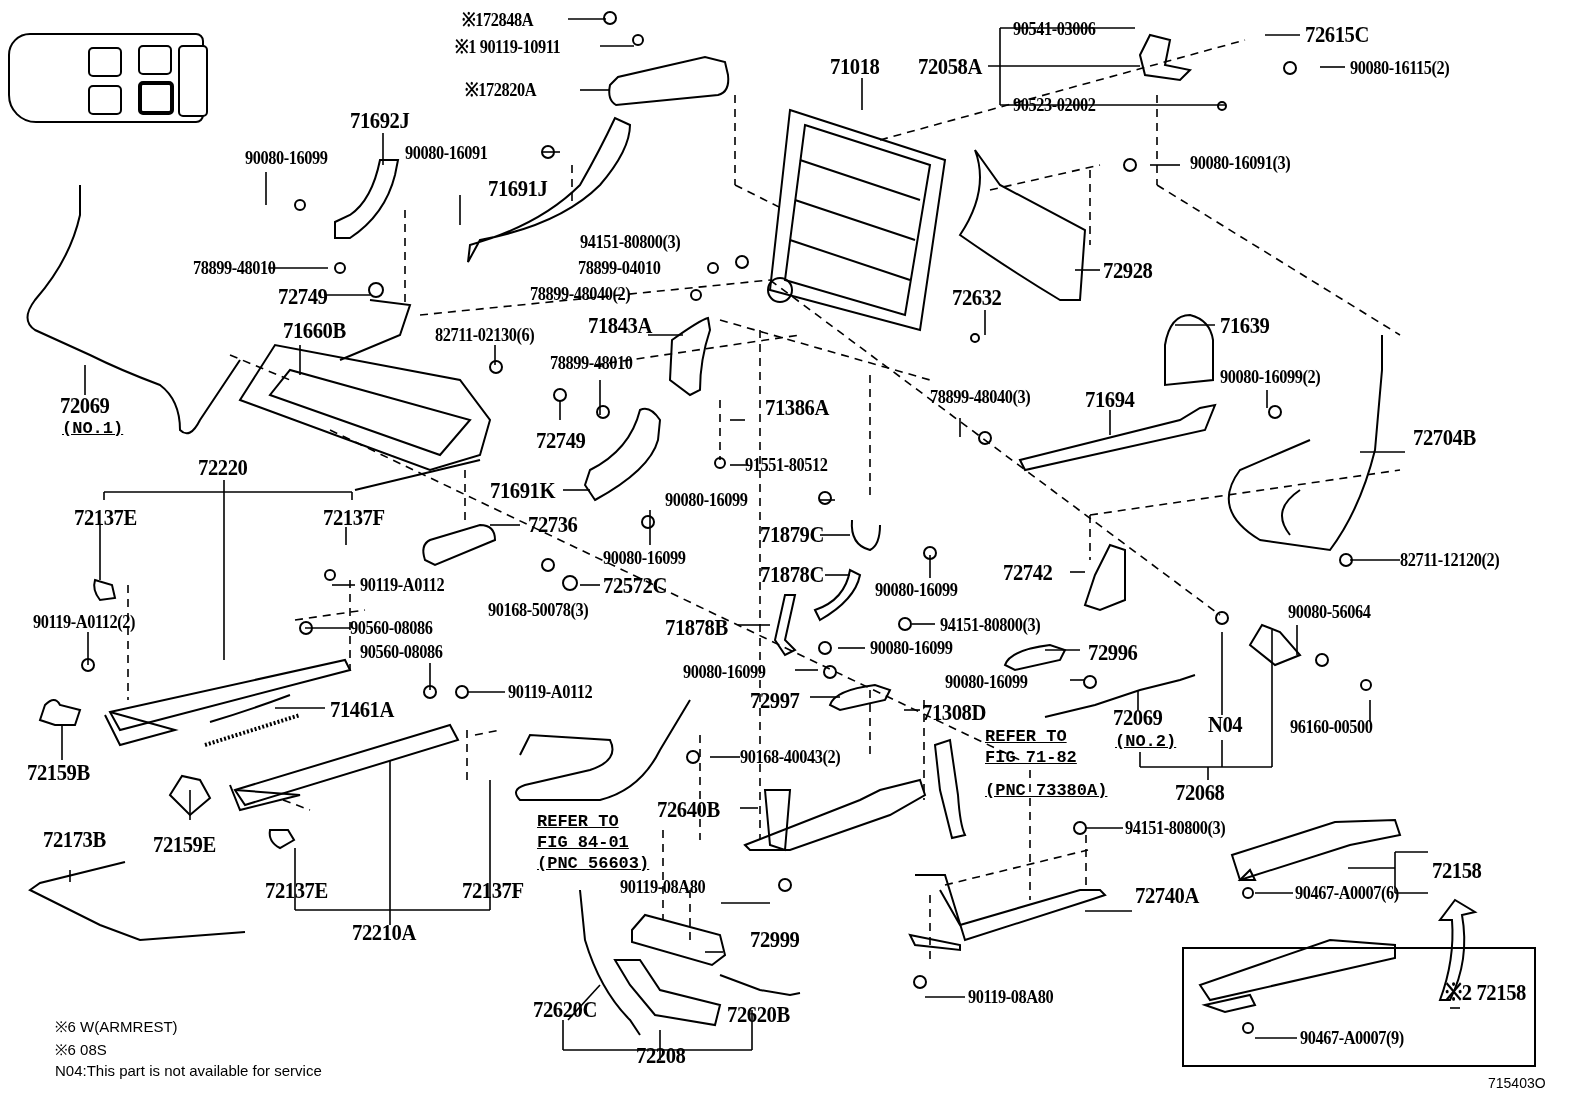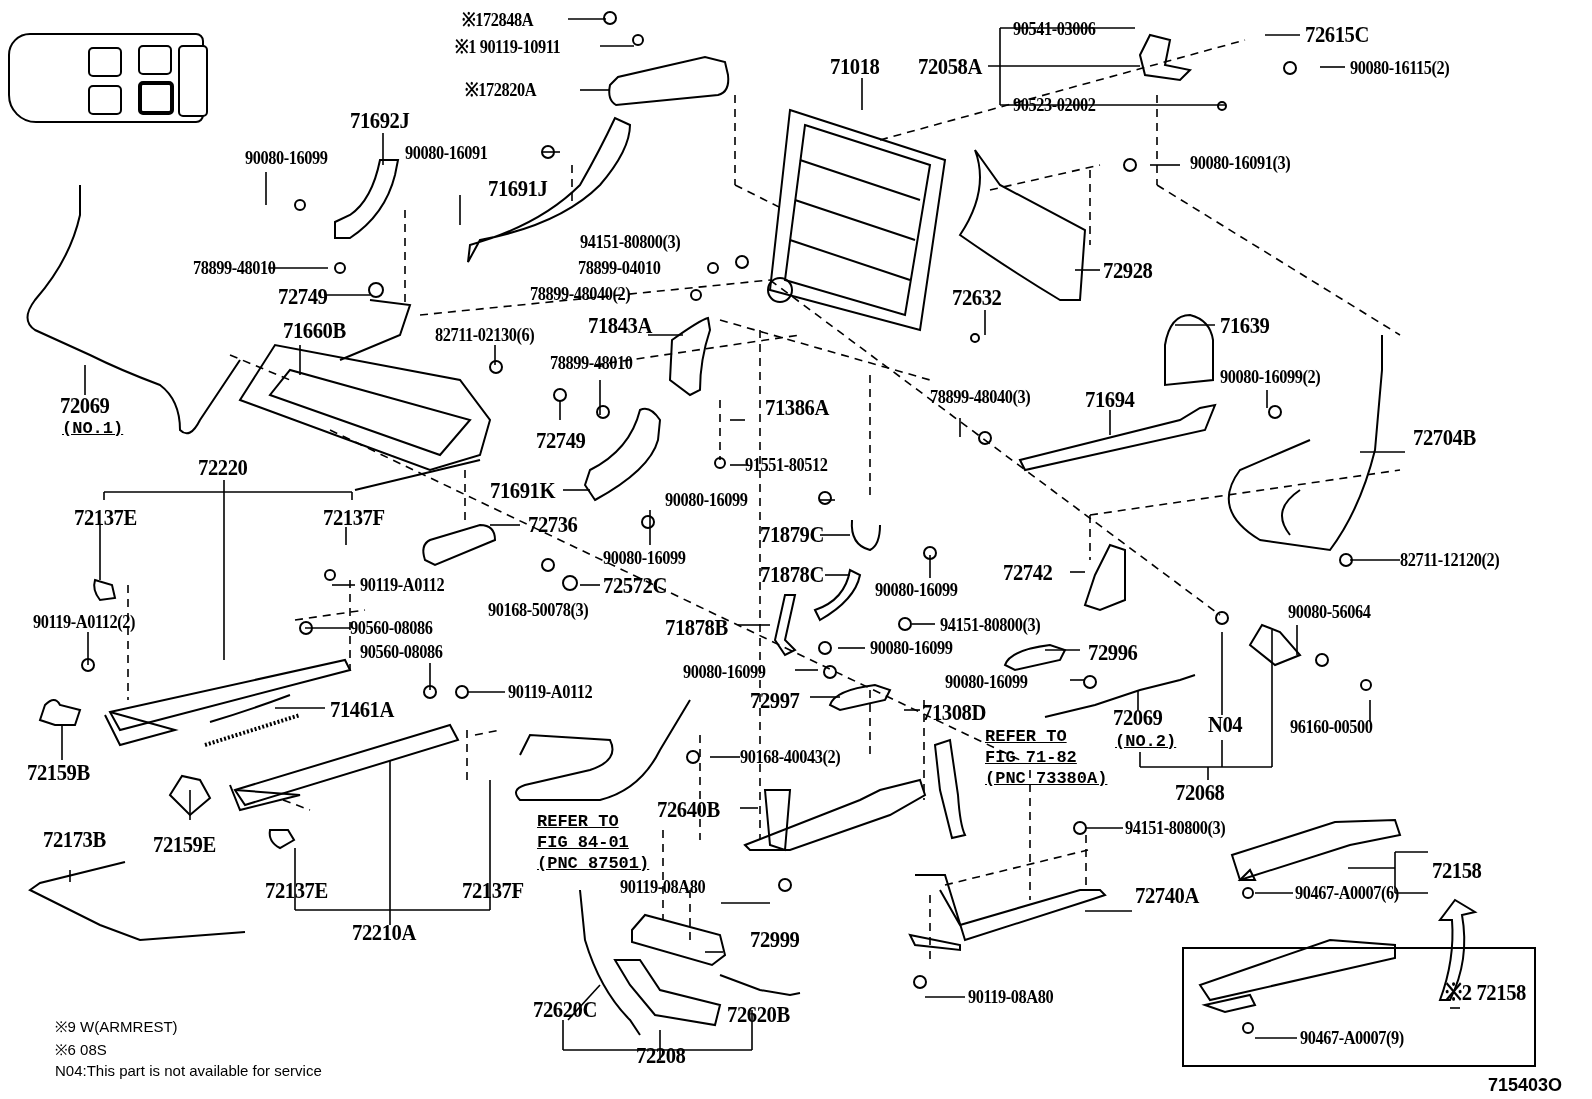--- a/index.html
+++ b/index.html
@@ -2,21 +2,21 @@
 <html><head>
 <meta charset="utf-8">
 <style>
   html, body { margin:0; padding:0; background:#ffffff; }
   body { width:1592px; height:1099px; position:relative; overflow:hidden; font-family:"Liberation Sans", sans-serif; color:#000; }
   #diagram { position:absolute; left:0; top:0; width:1592px; height:922px; }
   .lbl { position:absolute; font-family:"Liberation Serif", serif; font-weight:bold; font-size:19px; line-height:1; white-space:nowrap; letter-spacing:-0.5px; cursor:pointer; transform:scaleX(0.86); transform-origin:left top; }
   .lbl.big { font-size:24px; }
   .lbl.ref { font-family:"Liberation Mono", monospace; font-size:17px; transform:none; letter-spacing:0;text-decoration:underline; }
   .note { position:absolute; font-family:"Liberation Sans", sans-serif; font-size:15px; white-space:nowrap; }
-  .figid { position:absolute; font-family:"Liberation Sans", sans-serif; font-size:18px;font-weight:bold; }
+  .figid { position:absolute; font-family:"Liberation Sans", sans-serif; font-size:14px; }
   .vehicle { position:absolute; left:8px; top:33px; width:192px; height:86px; border:2px solid #000; border-radius:22px 8px 8px 28px; }
   .seat { position:absolute; border:2px solid #000; border-radius:5px; background:#fff; }
   .seat.hl { border-width:4px; }
   svg line, svg path, svg polyline, svg rect, svg ellipse, svg circle, svg polygon { vector-effect:non-scaling-stroke; }
 </style>
 </head>
 <body>
 
 <div id="diagram">
 
@@ -395,26 +395,26 @@
   <div class="lbl" style="left:968px;top:987px;">90119-08A80</div>
   <div class="lbl big" style="left:533px;top:997px;">72620C</div>
   <div class="lbl big" style="left:727px;top:1002px;">72620B</div>
   <div class="lbl big" style="left:636px;top:1043px;">72208</div>
   <div class="lbl big" style="left:1445px;top:980px;">※2 72158</div>
   <div class="lbl" style="left:1300px;top:1028px;">90467-A0007(9)</div>
 
   <div style="position:absolute;left:537px;top:813px;">
     <div class="lbl ref" style="position:relative;">REFER TO</div>
     <div class="lbl ref" style="position:relative;margin-top:4px;">FIG 84-01</div>
-    <div class="lbl ref" style="position:relative;margin-top:4px;">(PNC 87501)</div>
+    <div class="lbl ref" style="position:relative;margin-top:4px;">(PNC 56603)</div>
   </div>
   <div style="position:absolute;left:985px;top:728px;">
     <div class="lbl ref" style="position:relative;">REFER TO</div>
     <div class="lbl ref" style="position:relative;margin-top:4px;">FIG 71-82</div>
-    <div class="lbl ref" style="position:relative;margin-top:4px;">(PNC 73380A)</div>
+    <div class="lbl ref" style="position:relative;margin-top:16px;">(PNC 73380A)</div>
   </div>
 
-  <div class="note" style="left:55px;top:1016px;">※9 W(ARMREST)</div>
+  <div class="note" style="left:55px;top:1016px;">※6 W(ARMREST)</div>
   <div class="note" style="left:55px;top:1039px;">※6 08S</div>
   <div class="note" style="left:55px;top:1062px;">N04:This part is not available for service</div>
 
   <div class="figid" style="left:1488px;top:1075px;">715403O</div>
 </div>
 
 </body></html>

